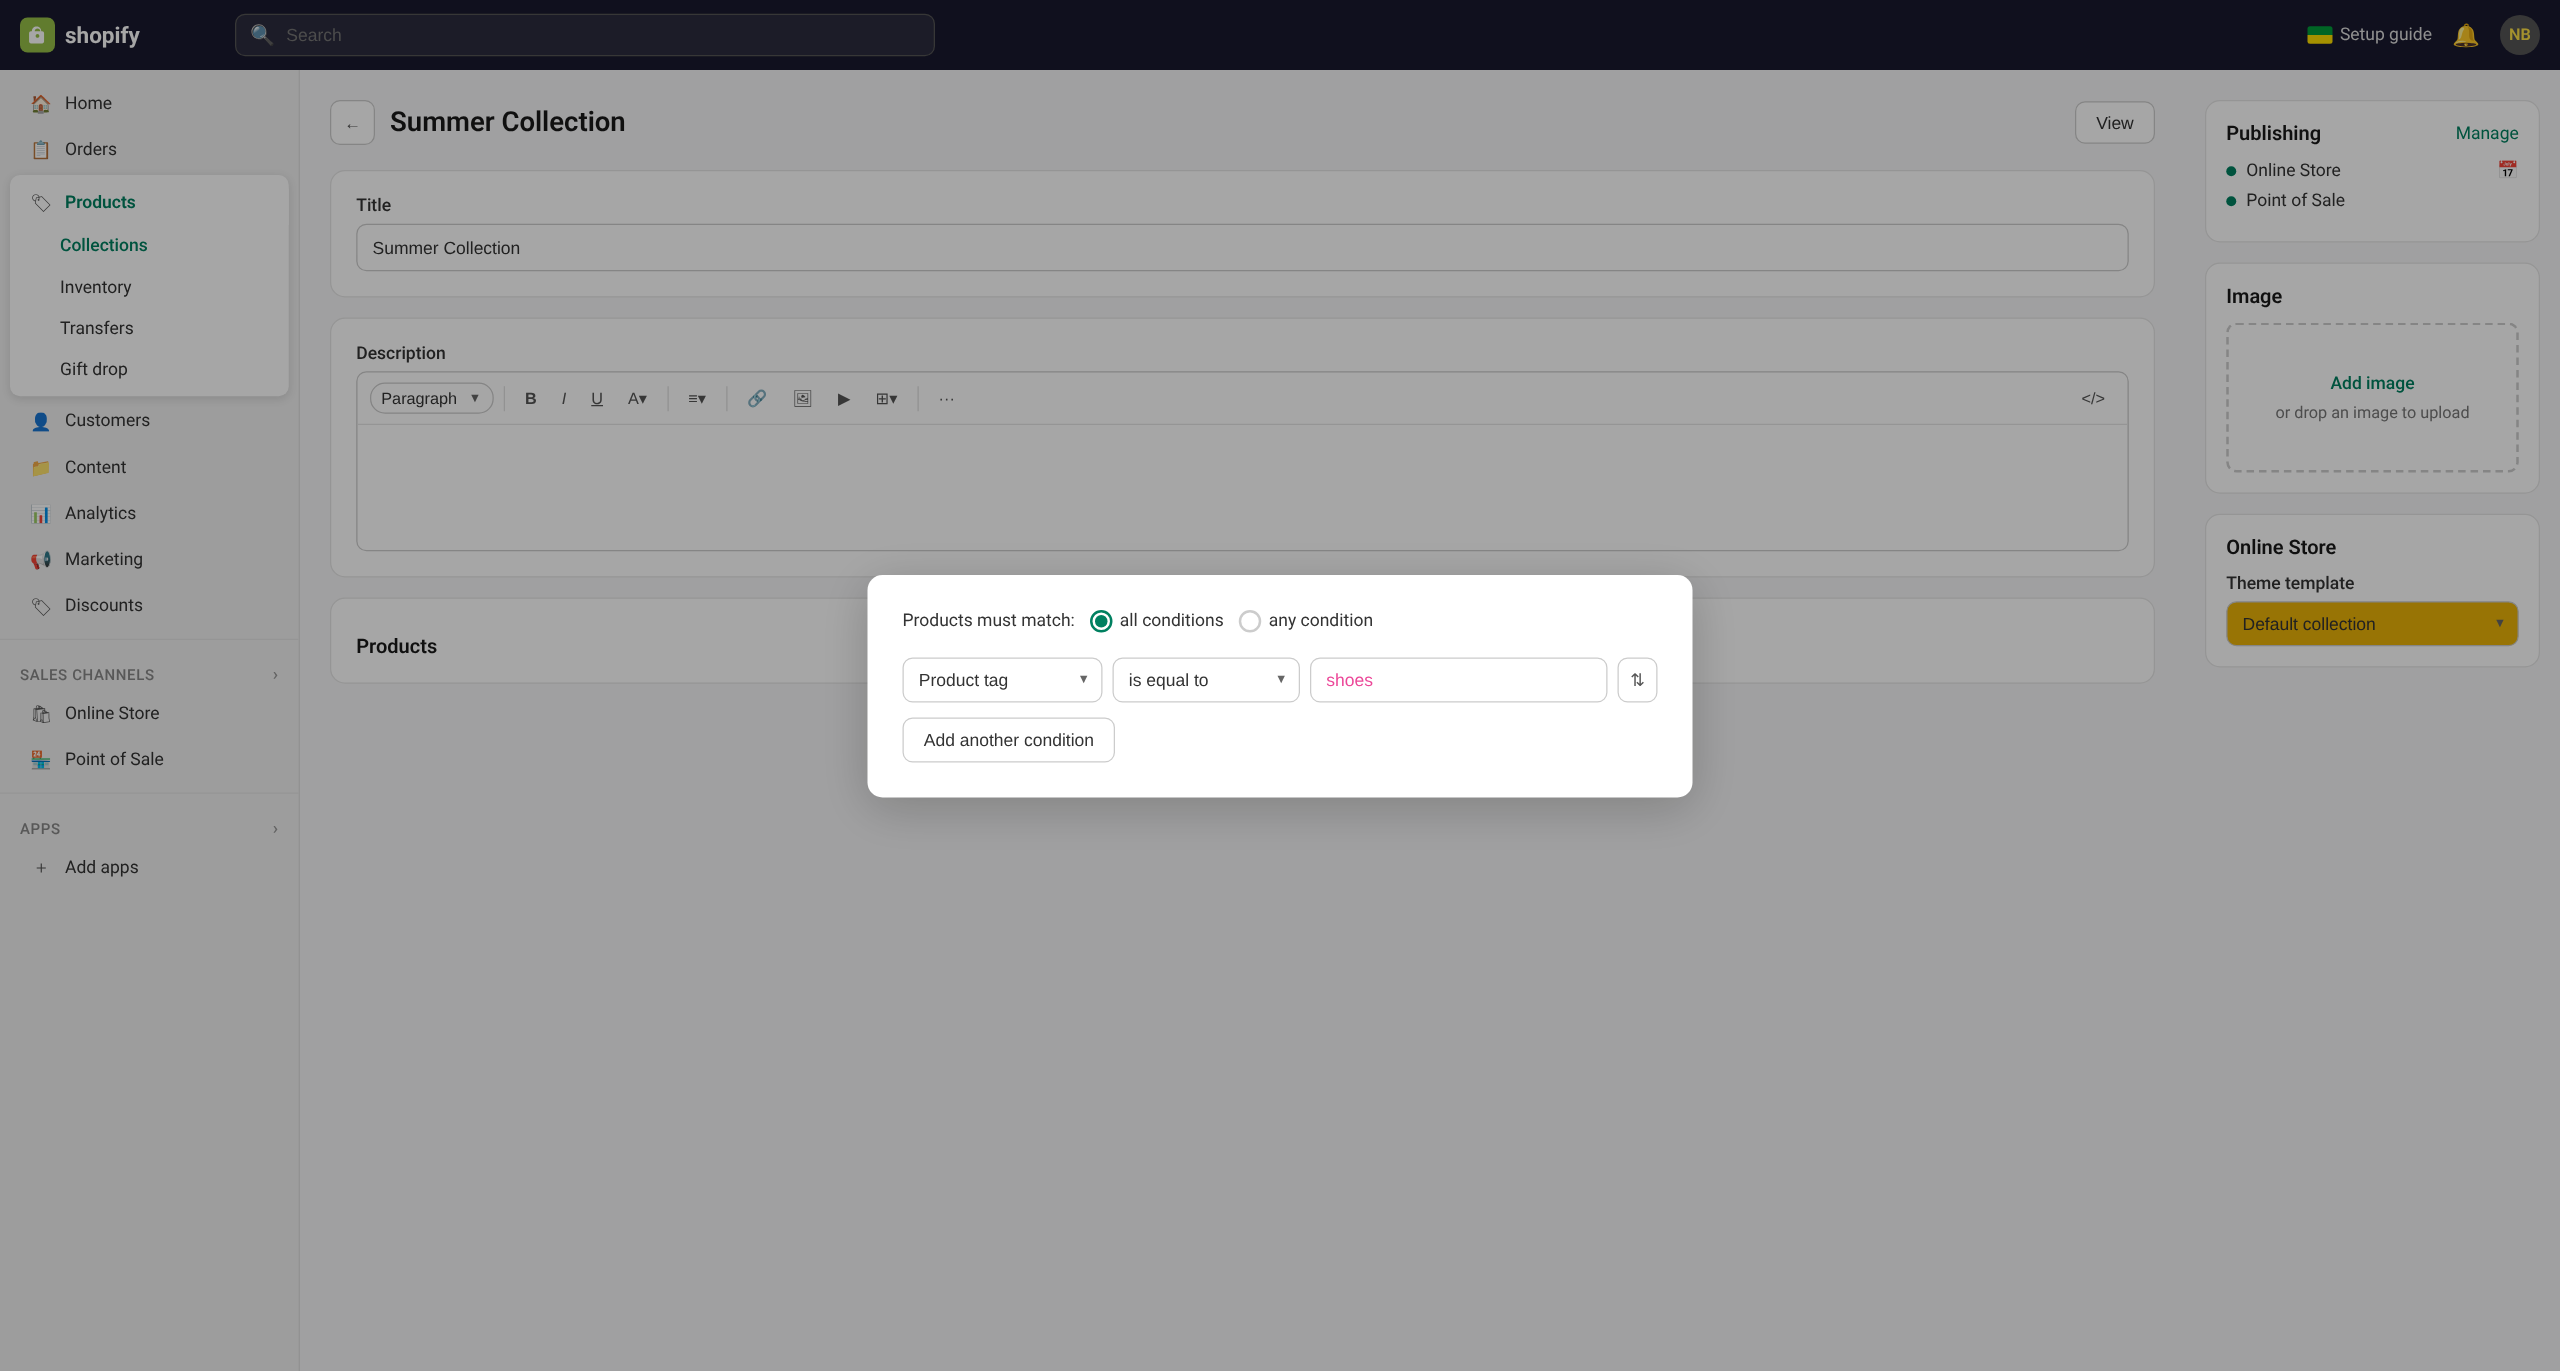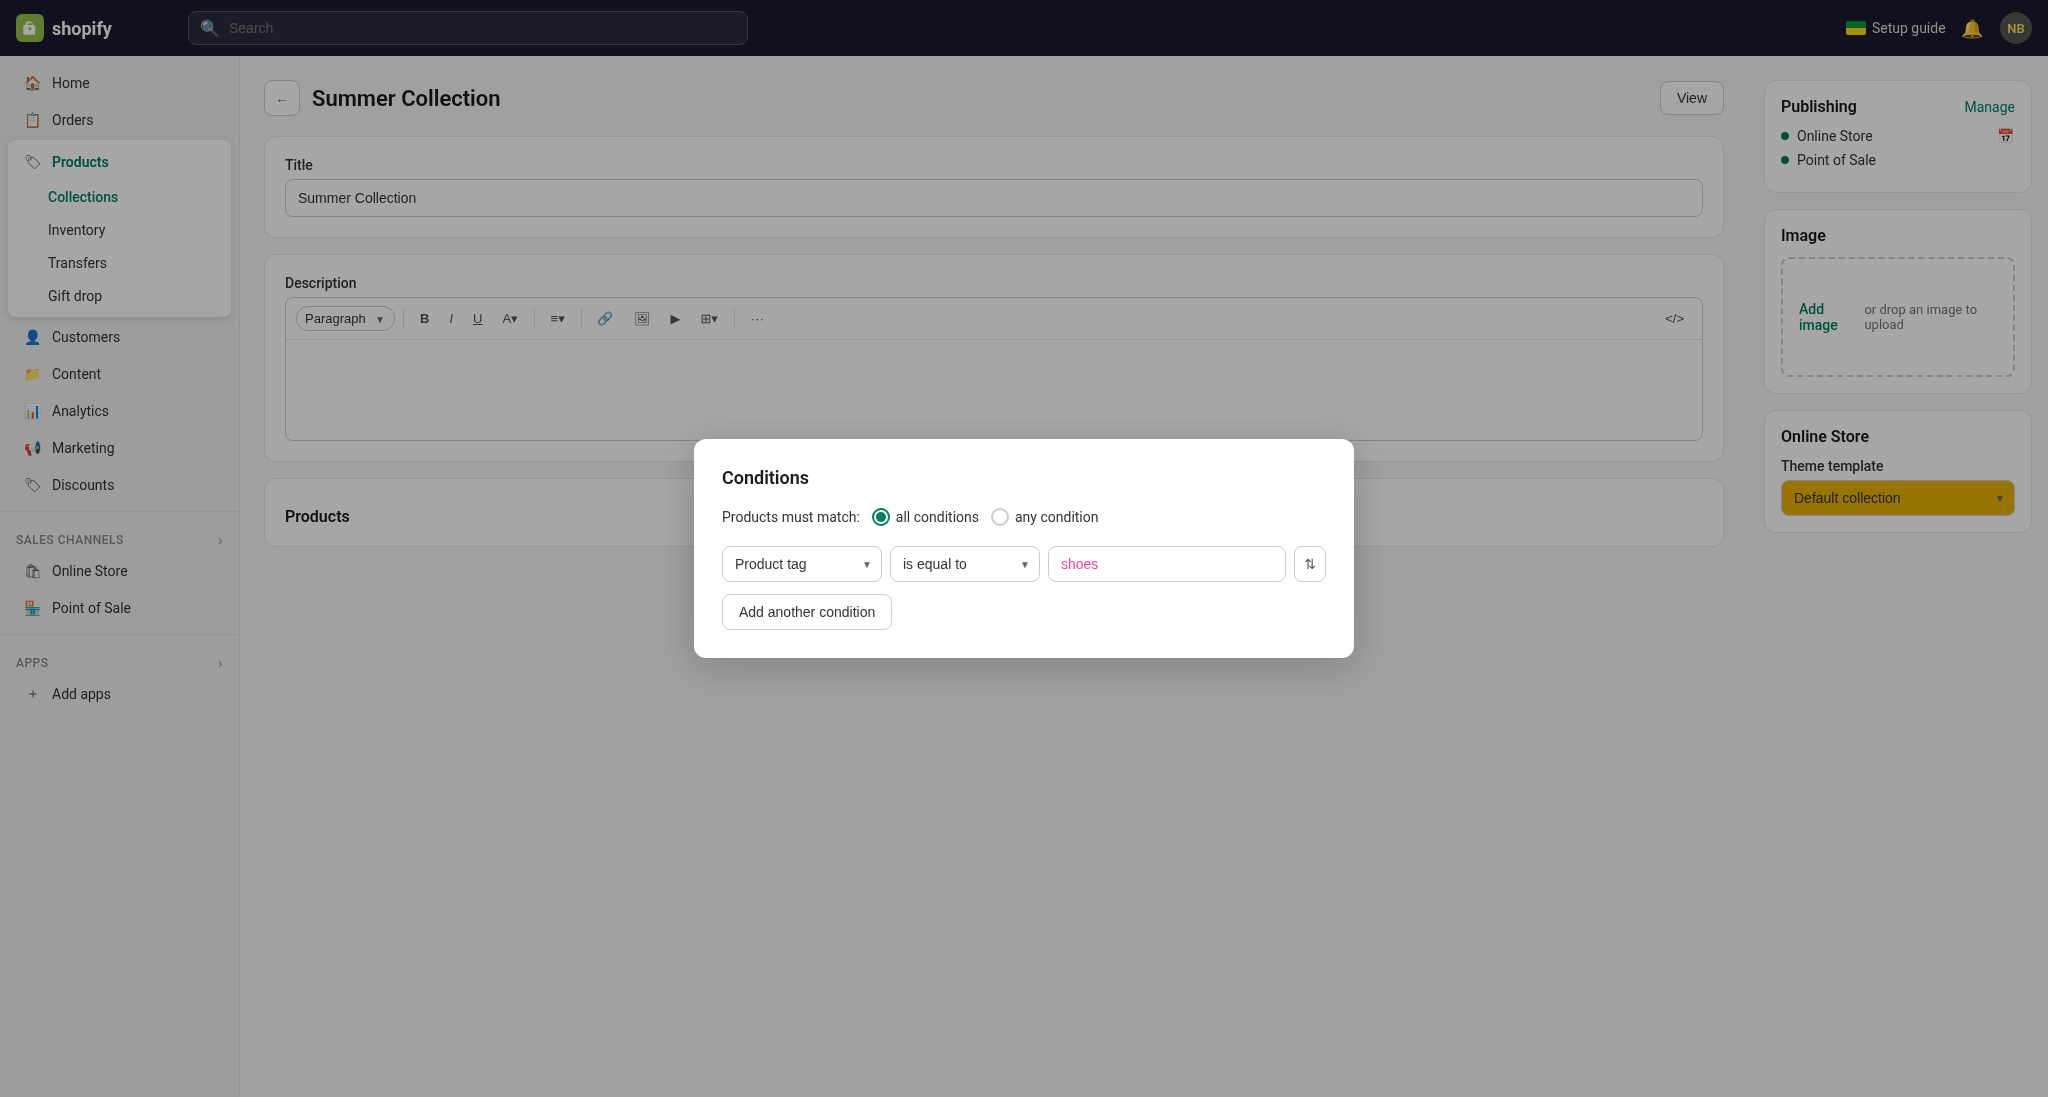--- a/index.html
+++ b/index.html
@@ -57,21 +57,21 @@
     
     .right-panel { width: 300px; flex-shrink: 0; overflow-y: auto; padding: 24px 16px; }
     .panel-card { background: white; border-radius: 12px; padding: 16px; margin-bottom: 16px; border: 1px solid #e5e5e5; }
     .panel-title { font-size: 16px; font-weight: 600; color: #1a1a1a; margin-bottom: 12px; display: flex; align-items: center; justify-content: space-between; }
     .manage-link { font-size: 14px; color: #008060; cursor: pointer; font-weight: 400; }
     .status-row { display: flex; align-items: center; gap: 8px; margin-bottom: 8px; font-size: 14px; color: #333; }
     .status-dot { width: 8px; height: 8px; border-radius: 50%; background: #008060; flex-shrink: 0; }
     .calendar-icon { margin-left: auto; color: #777; cursor: pointer; }
 
     
-    .image-upload-area { border: 2px dashed #ccc; border-radius: 8px; padding: 32px 16px; display: flex; align-items: center; justify-content: center; gap: 8px; cursor: pointer; min-height: 120px; }
+    .image-upload-area { border: 2px dashed #ccc; border-radius: 8px; padding: 32px 16px; display: flex; flex-direction: column; align-items: center; justify-content: center; gap: 8px; cursor: pointer; min-height: 120px; }
     .add-image-link { color: #008060; font-size: 14px; font-weight: 500; }
     .upload-hint { font-size: 13px; color: #777; }
 
     
     .select-input { width: 100%; padding: 9px 12px; border: 1px solid #ccc; border-radius: 8px; font-size: 14px; color: #333; background: #eab308; appearance: none; cursor: pointer; }
 
     
     .modal-overlay { position: fixed; top: 0; left: 0; right: 0; bottom: 0; background: rgba(0,0,0,0.35); z-index: 100; display: flex; align-items: center; justify-content: center; }
     .modal { background: white; border-radius: 12px; padding: 28px; width: 660px; max-width: 90vw; box-shadow: 0 8px 40px rgba(0,0,0,0.2); }
     .modal-title { font-size: 18px; font-weight: 600; color: #1a1a1a; margin-bottom: 20px; }
@@ -287,21 +287,20 @@
           <option>Custom collection</option>
         </select>
       </div>
     </div>
   </div>
 
 </div>
 
 <div class="modal-overlay">
   <div class="modal">
-    <div class="modal-title">Conditions</div>
 
     <div class="conditions-match-row">
       <span>Products must match:</span>
       <label class="radio-option">
         <div class="radio-circle selected">
           <div class="radio-inner"></div>
         </div>
         <span>all conditions</span>
       </label>
       <label class="radio-option">

